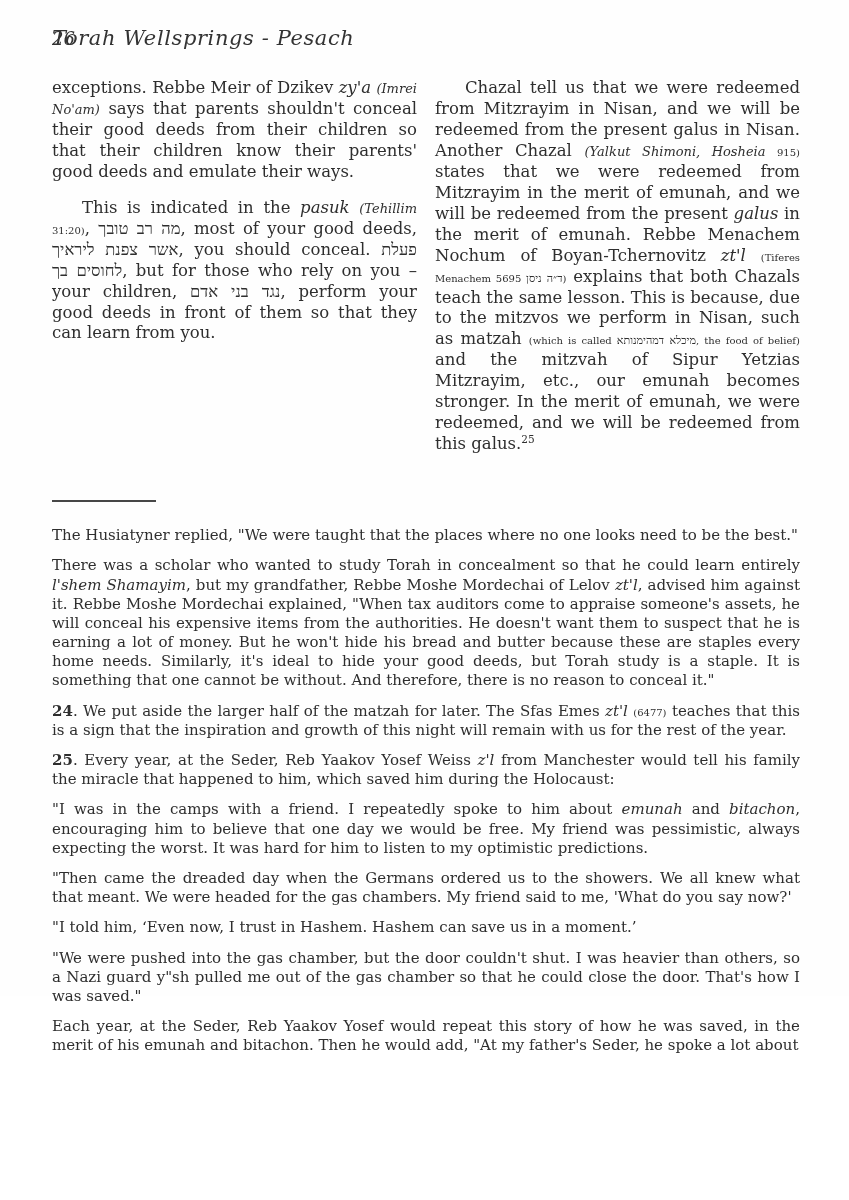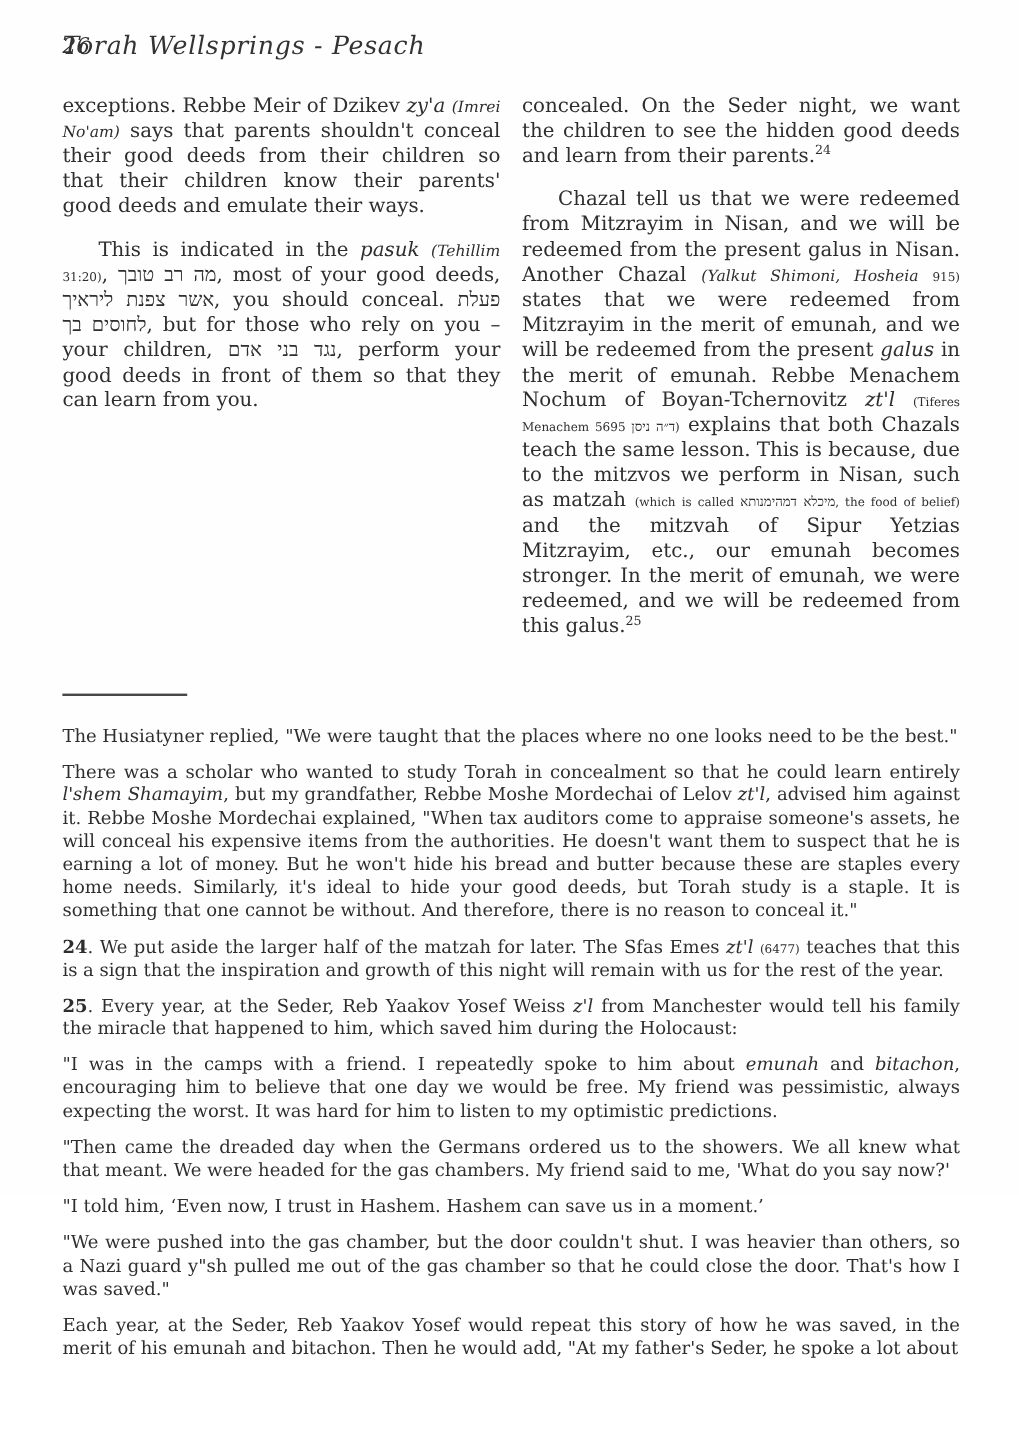--- a/index.html
+++ b/index.html
@@ -97,21 +97,20 @@
     <span class="pagenum">26</span>
     <span class="header-title">Torah Wellsprings - Pesach</span>
   </header>
 
   <main class="columns">
     <section class="col">
         <p class="para"><span class="seg-n">exceptions. Rebbe Meir of Dzikev </span><span class="seg-i">zy'a </span><span class="seg-ci">(Imrei No'am)</span><span class="seg-n"> says that parents shouldn't conceal their good deeds from their children so that their children know their parents' good deeds and emulate their ways.</span></p>
         <p class="para indent"><span class="seg-n">This is indicated in the </span><span class="seg-i">pasuk </span><span class="seg-ci">(Tehillim </span><span class="seg-cr">31:20)</span><span class="seg-n">, </span><span class="seg-h">מה רב טובך</span><span class="seg-n">, most of your good deeds, </span><span class="seg-h">אשר צפנת ליראיך</span><span class="seg-n">, you should conceal. </span><span class="seg-h">פעלת לחוסים בך</span><span class="seg-n">, but for those who rely on you – your children, </span><span class="seg-h">נגד בני אדם</span><span class="seg-n">, perform your good deeds in front of them so that they can learn from you.</span></p>
       </section>
     <section class="col">
-        <p class="para"><span class="seg-n">concealed. On the Seder night, we want the children to see the hidden good deeds and learn from their parents.</span><sup class="seg-sup">24</sup></p>
         <p class="para indent"><span class="seg-n">Chazal tell us that we were redeemed from Mitzrayim in Nisan, and we will be redeemed from the present galus in Nisan. Another Chazal </span><span class="seg-ci">(Yalkut Shimoni, Hosheia </span><span class="seg-cr">915)</span><span class="seg-n"> states that we were redeemed from Mitzrayim in the merit of emunah, and we will be redeemed from the present </span><span class="seg-i">galus</span><span class="seg-n"> in the merit of emunah. Rebbe Menachem Nochum of Boyan-Tchernovitz </span><span class="seg-i">zt'l </span><span class="seg-cr">(Tiferes Menachem 5695 </span><span class="seg-hs">ד״ה ניסן</span><span class="seg-cr">)</span><span class="seg-n"> explains that both Chazals teach the same lesson. This is because, due to the mitzvos we perform in Nisan, such as matzah </span><span class="seg-cr">(which is called </span><span class="seg-hs">מיכלא דמהימנותא</span><span class="seg-cr">, the food of belief)</span><span class="seg-n"> and the mitzvah of Sipur Yetzias Mitzrayim, etc., our emunah becomes stronger. In the merit of emunah, we were redeemed, and we will be redeemed from this galus.</span><sup class="seg-sup">25</sup></p>
       </section>
   </main>
 
   <hr class="fn-divider">
 
   <footer class="footnotes">
       <p class="para"><span class="seg-n">The Husiatyner replied, "We were taught that the places where no one looks need to be the best."</span></p>
       <p class="para"><span class="seg-n">There was a scholar who wanted to study Torah in concealment so that he could learn entirely </span><span class="seg-i">l'shem Shamayim</span><span class="seg-n">, but my grandfather, Rebbe Moshe Mordechai of Lelov </span><span class="seg-i">zt'l</span><span class="seg-n">, advised him against it. Rebbe Moshe Mordechai explained, "When tax auditors come to appraise someone's assets, he will conceal his expensive items from the authorities. He doesn't want them to suspect that he is earning a lot of money. But he won't hide his bread and butter because these are staples every home needs. Similarly, it's ideal to hide your good deeds, but Torah study is a staple. It is something that one cannot be without. And therefore, there is no reason to conceal it."</span></p>
       <p class="para"><span class="seg-b">24</span><span class="seg-n">. We put aside the larger half of the matzah for later. The Sfas Emes </span><span class="seg-i">zt'l </span><span class="seg-cr">(6477)</span><span class="seg-n"> teaches that this is a sign that the inspiration and growth of this night will remain with us for the rest of the year.</span></p>

